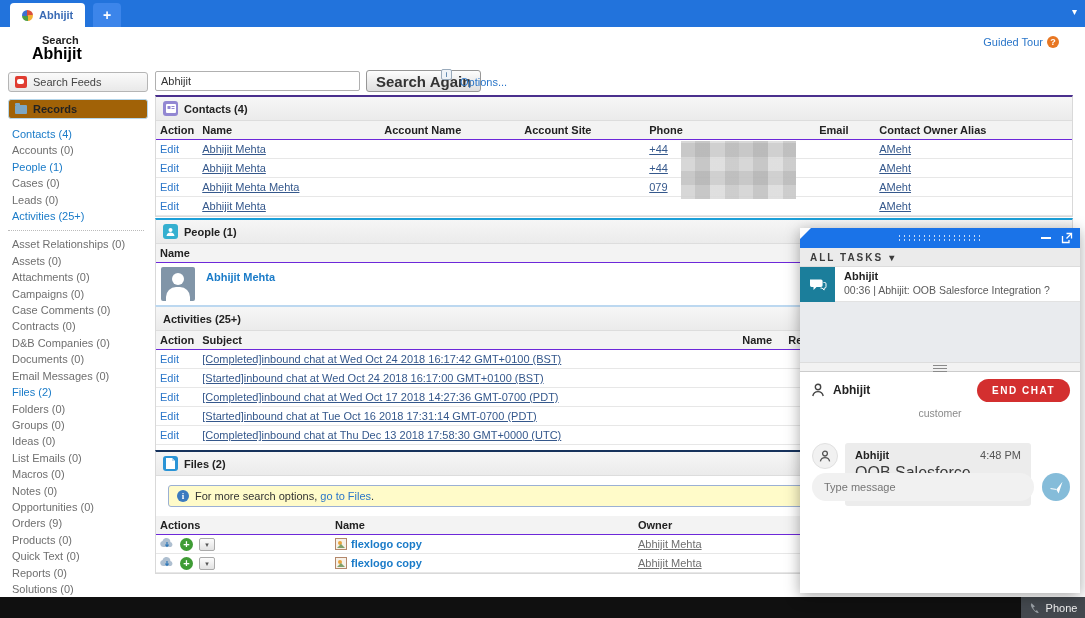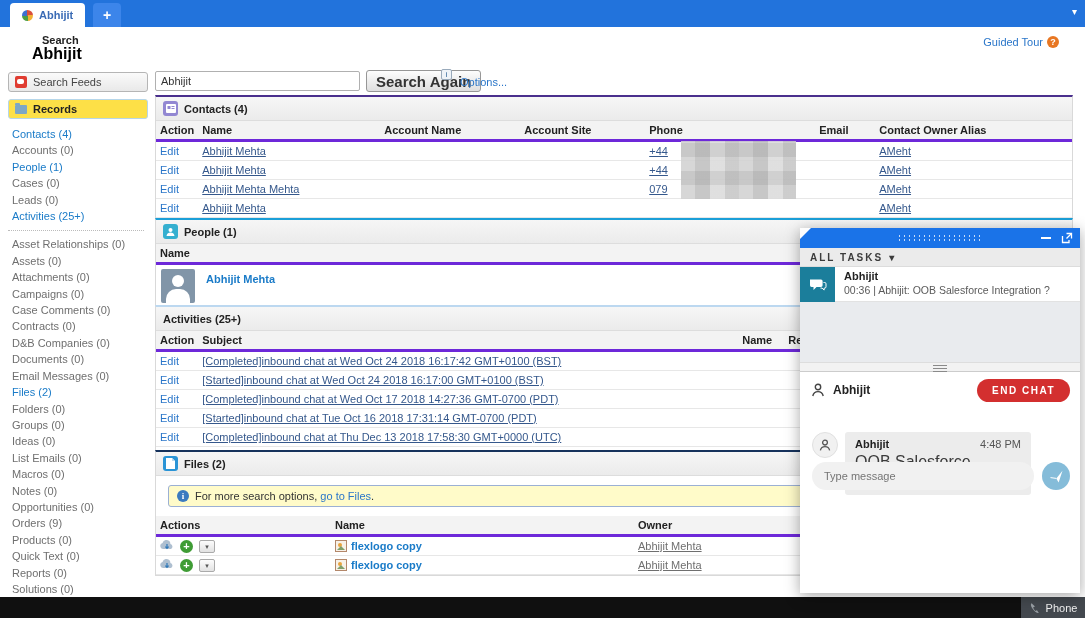--- a/index.html
+++ b/index.html
@@ -35,38 +35,38 @@
   .chatter-ico::after { content:""; position:absolute; left:2px; top:3px; width:7px; height:5px; background:#fff; border-radius:2px; }
   .search-input { position:absolute; left:155px; top:71px; width:205px; height:20px; border:1px solid #b0b0b0;
     border-radius:2px; padding:0 5px; font:11px "Liberation Sans",sans-serif; color:#333; }
   .again-btn { position:absolute; left:366px; top:70px; height:22px; padding:0 9px; border:1px solid #979797;
     border-radius:3px; background:linear-gradient(#fdfdfd,#dedede); font-weight:bold; color:#333; font-size:15px; }
   .sup-info { position:absolute; left:441px; top:69px; width:11px; height:11px; border:1px solid #9ab;
     background:#eef3f8; color:#369; font-size:8px; text-align:center; line-height:10px; border-radius:2px; }
   .options-link { position:absolute; left:460px; top:76px; color:#2a76c9; }
 
   
-  .records-hd { position:absolute; left:8px; top:99px; width:140px; height:20px; background:#fde047;
+  .records-hd { position:absolute; left:8px; top:99px; width:140px; height:20px; background:#a16207;
     border:1px solid #b6d6ea; border-radius:3px; display:flex; align-items:center; gap:6px; padding:0 6px; font-weight:bold; color:#222; }
   .folder-ico { width:12px; height:9px; background:#7da7c4; border-radius:1px; position:relative; }
   .folder-ico::before { content:""; position:absolute; left:0; top:-2px; width:5px; height:2px; background:#7da7c4; border-radius:1px 1px 0 0; }
   .side-list { position:absolute; left:12px; top:126px; width:140px; }
   .sli { display:block; line-height:16.4px; white-space:nowrap; }
   .sli[data-state="on"]  { color:#1a7bc8; cursor:pointer; }
   .sli[data-state="off"] { color:#6f6f6f; }
   .side-divider { border-top:1px dotted #bbb; margin:6px 0 5px -4px; width:136px; }
 
   
   .card { position:absolute; left:155px; width:918px; background:#fff; border:1px solid #d9d9d9; }
   .card-hd { height:24px; background:linear-gradient(#f6f6f6,#ebebeb); border-bottom:1px solid #ddd;
     display:flex; align-items:center; gap:6px; padding:0 7px; font-weight:bold; color:#222; }
   .sq-ico { width:15px; height:15px; border-radius:3px; display:inline-flex; align-items:center; justify-content:center; }
   .sq-ico svg { display:block; }
   table.grid { width:100%; border-collapse:collapse; font-size:11px; }
-  table.grid th { text-align:left; font-weight:bold; color:#222; padding:3px 4px; background:#f3f3f3; border-bottom:3px solid #6d28d9; }
+  table.grid th { text-align:left; font-weight:bold; color:#222; padding:3px 4px; background:#f3f3f3; border-bottom:1px solid #6d28d9; }
   table.grid td { padding:3px 4px; border-bottom:1px solid #e7e7e7; background:#fff; }
   .lnk-edit { color:#2a76c9; }
   .lnk-dark { color:#35588c; text-decoration:underline; }
   .lnk-bold { color:#1a7bc8; font-weight:bold; }
   .lnk-gray { color:#6f6f6f; text-decoration:underline; }
 
   #card-contacts { top:95px; border-top:2px solid #4a2f8d; }
   .mosaic { position:absolute; left:525px; top:44px; width:115px; height:58px; z-index:2; opacity:.9;
     background:
       repeating-linear-gradient(0deg, rgba(0,0,0,.05) 0 14px, rgba(0,0,0,.12) 14px 28px),
@@ -485,20 +485,21 @@
       </span>
     </div>
   <div class="agent-row">
     <svg width="16" height="16">
         <circle cx="8" cy="5" r="2.7" fill="none" stroke="#444" stroke-width="1.4"></circle>
         <path d="M2.8 14c.6-3 2.7-4.4 5.2-4.4s4.6 1.4 5.2 4.4" fill="none" stroke="#444" stroke-width="1.4"></path>
       </svg>
     <span class="agent-name">Abhijit</span>
     <button class="end-chat">END CHAT</button>
   </div>
+  <div class="clipped-word">customer</div>
   <div class="chat-area">
     <div class="msg">
       <span class="msg-avatar">
         <svg width="14" height="14">
             <circle cx="7" cy="4.6" r="2.4" fill="none" stroke="#555" stroke-width="1.3"></circle>
             <path d="M2.4 12.4c.5-2.6 2.4-3.8 4.6-3.8s4.1 1.2 4.6 3.8" fill="none" stroke="#555" stroke-width="1.3"></path>
           </svg>
       </span>
       <div class="bubble">
         <div class="bubble-top">

